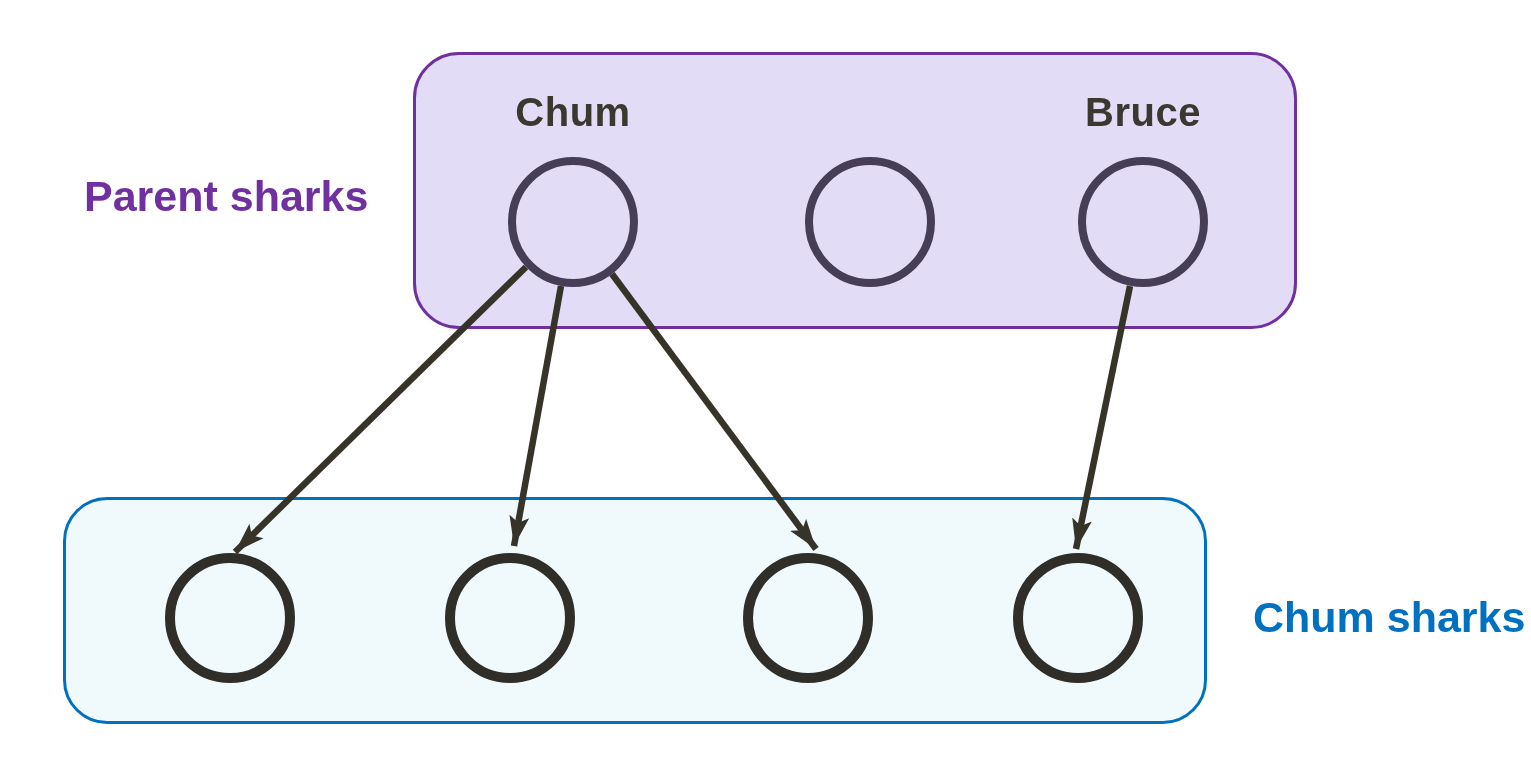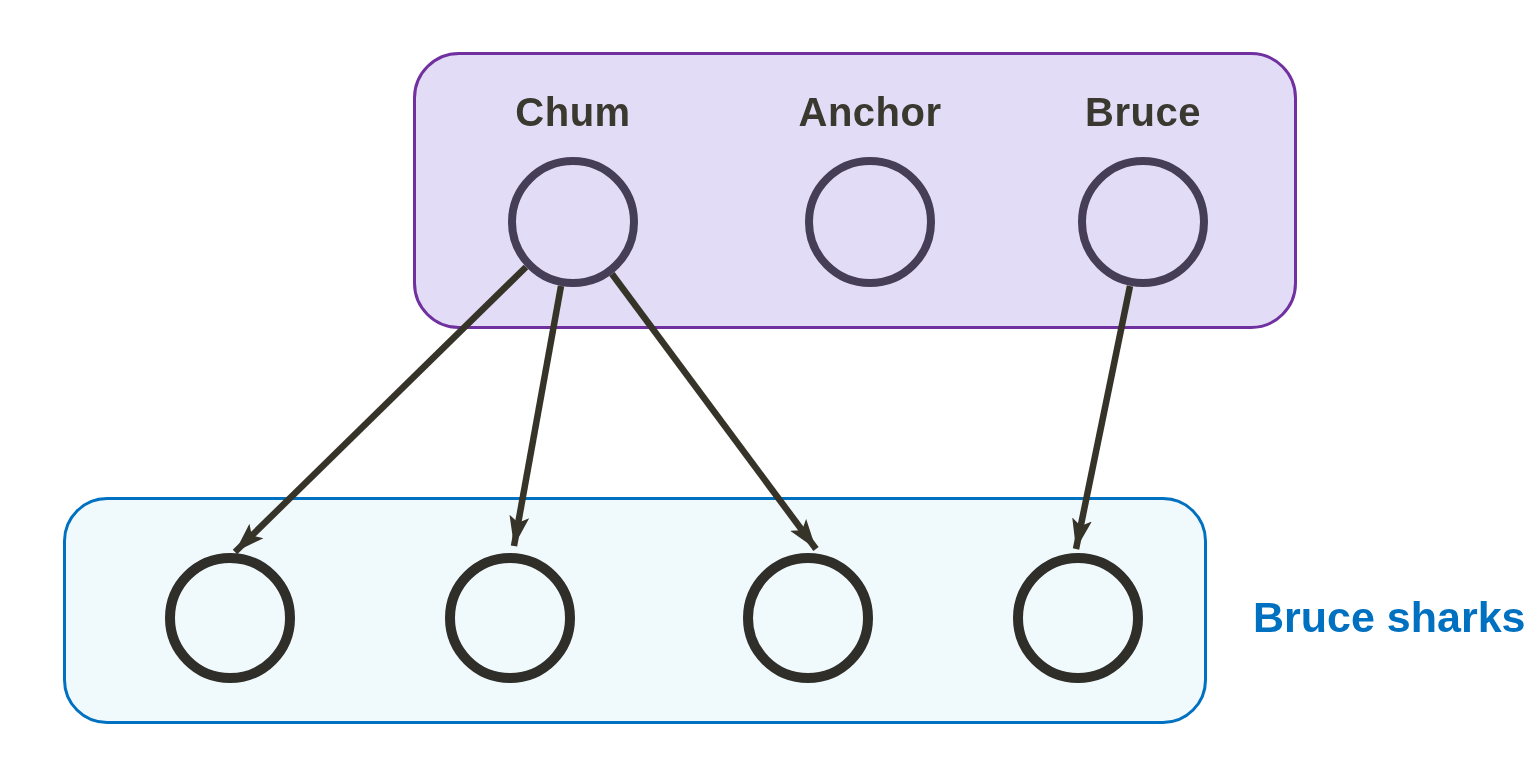--- a/index.html
+++ b/index.html
@@ -81,24 +81,24 @@
 </style>
 </head>
 <body>
 
 <div class="canvas">
 
   <div class="group-box parent-box"></div>
 
   <div class="group-box baby-box"></div>
 
-  <div class="group-label baby-label">Bruce sharks</div>
+  <div class="group-label parent-label">Parent sharks</div>
+  <div class="group-label baby-label">Chum sharks</div>
 
   <div class="node-label" style="left:573px; top:90px;text-align:right;">Chum</div>
-  <div class="node-label" style="left:870px; top:90px;">Anchor</div>
   <div class="node-label" style="left:1143px; top:90px;text-align:center;">Bruce</div>
 
   <div class="node parent" style="left:508px; top:157px;"></div>
   <div class="node parent" style="left:805px; top:157px;"></div>
   <div class="node parent" style="left:1078px; top:157px;"></div>
 
   <div class="node baby" style="left:165px;  top:553px;"></div>
   <div class="node baby" style="left:445px;  top:553px;"></div>
   <div class="node baby" style="left:743px;  top:553px;"></div>
   <div class="node baby" style="left:1013px; top:553px;"></div>

